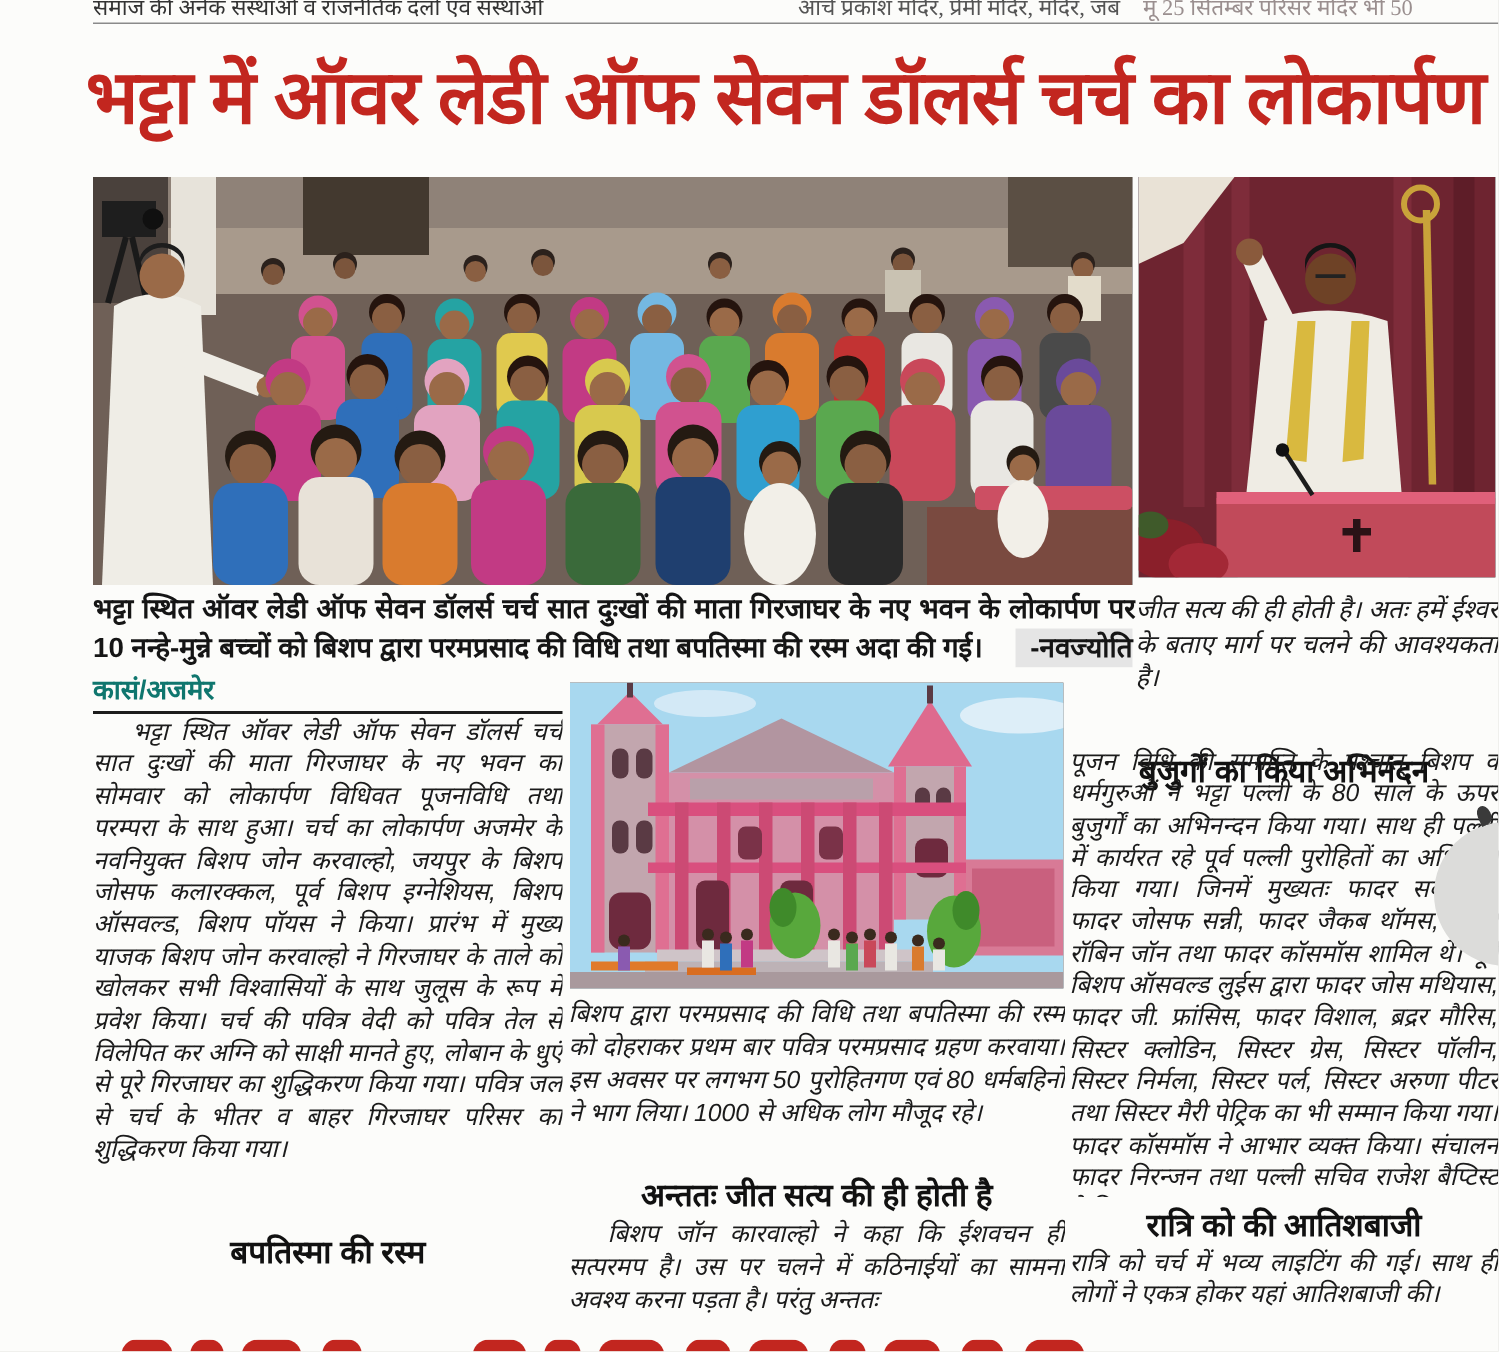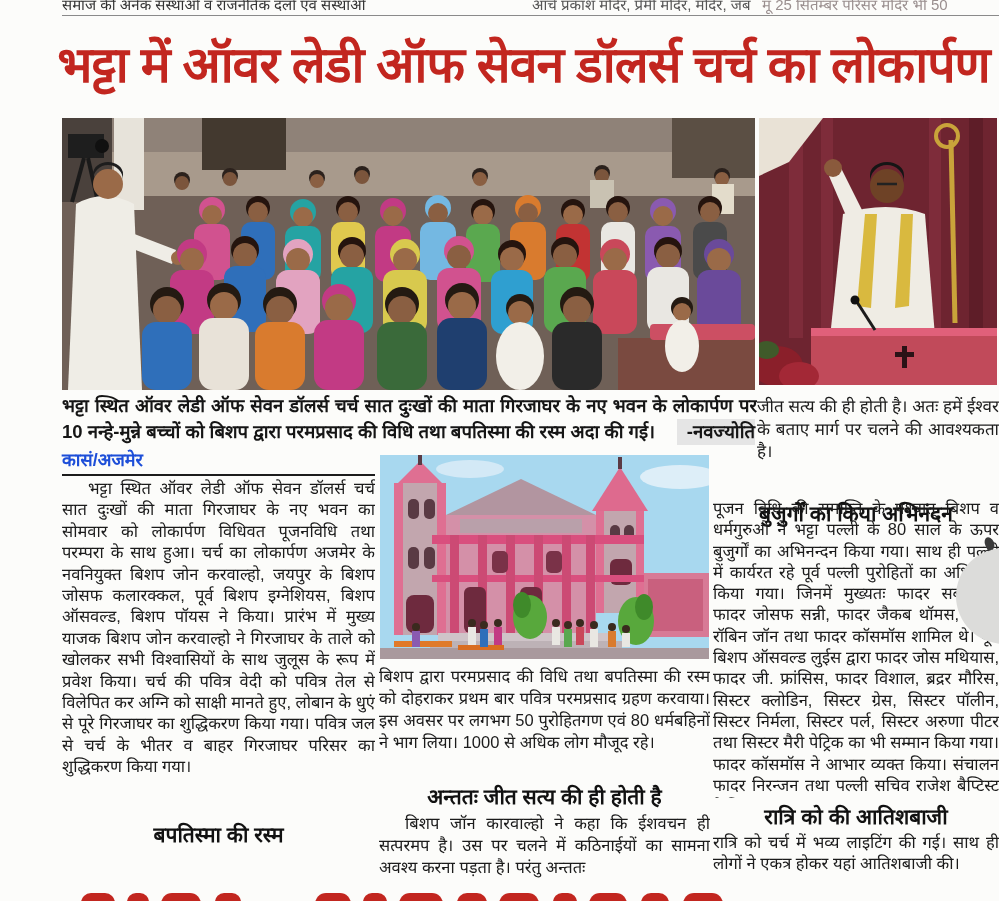--- a/index.html
+++ b/index.html
@@ -3,21 +3,21 @@
 <meta charset="utf-8">
 <style>
   html,body{margin:0;padding:0;background:#e8e8e4;}
   #page{
     position:relative;width:999px;height:901px;margin:0 auto;
     background:#fcfcfa;overflow:hidden;
     font-family:"Liberation Sans","DejaVu Sans",sans-serif;
     color:#181818;
   }
   
-  .top-strip{position:absolute;left:62px;top:0;width:937px;height:15px;overflow:hidden;border-bottom:1px solid #8a8a8a;}
+  .top-strip{position:absolute;left:62px;top:0;width:937px;height:15px;overflow:hidden;border-bottom:1px solid #8a8a8a;font-family:Liberation Serif, serif;}
   .top-strip .s{position:absolute;top:-6px;font-size:15px;color:#333;white-space:nowrap;}
   .top-strip .s1{left:0;}
   .top-strip .s2{left:470px;color:#555;}
   .top-strip .s3{left:700px;color:#9a8f8f;}
   
   .headline{
     position:absolute;left:0;top:26px;width:999px;text-align:center;
     font-size:50px;font-weight:bold;letter-spacing:-1px;line-height:78px;
     white-space:nowrap;overflow:hidden;
   }
@@ -27,26 +27,26 @@
   .photo-main{left:62px;top:118px;width:693px;height:272px;}
   .photo-bishop{left:759px;top:118px;width:238px;height:267px;}
   .photo-church{left:380px;top:455px;width:329px;height:204px;}
   
   .caption{
     position:absolute;left:62px;top:393px;width:695px;height:52px;overflow:hidden;
     font-size:18.5px;font-weight:bold;line-height:26px;text-align:justify;color:#151515;
   }
   .caption .credit{position:absolute;right:2px;top:26px;background:#e5e5e5;padding-left:10px;}
   
-  .body-txt{font-size:16.5px;line-height:21.4px;text-align:justify;color:#1b1b1b;position:absolute;overflow:hidden;}
+  .body-txt{font-size:16.5px;line-height:21.4px;text-align:justify;color:#1b1b1b;position:absolute;overflow:hidden;font-style:italic;}
   .subhead{position:absolute;text-align:center;font-size:21px;font-weight:bold;color:#111;overflow:hidden;white-space:nowrap;}
   .indent{text-indent:26px;}
   
   .dateline{position:absolute;left:62px;top:447px;width:313px;font-size:18px;font-weight:bold;
-            padding-bottom:3px;border-bottom:2px solid #1c1c1c;color:#1d4ed8;}
+            padding-bottom:3px;border-bottom:2px solid #1c1c1c;color:#0f766e;}
   .col-left-1{left:62px;top:478px;width:313px;height:326px;}
   .sub-left{left:62px;top:808px;width:313px;margin-top:12px;}
   .col-left-2{left:62px;top:838px;width:313px;height:60px;}
   
   .col-mid-1{left:379px;top:665px;width:331px;height:112px;line-height:22px;}
   .sub-mid{left:379px;top:782px;width:331px;}
   .col-mid-2{left:379px;top:812px;width:331px;height:70px;line-height:22px;}
   
   .col-right-0{left:757px;top:396px;width:242px;height:68px;font-size:17px;line-height:22.5px;}
   .sub-right-1{left:713px;top:467px;width:286px;margin-top:32px;}

